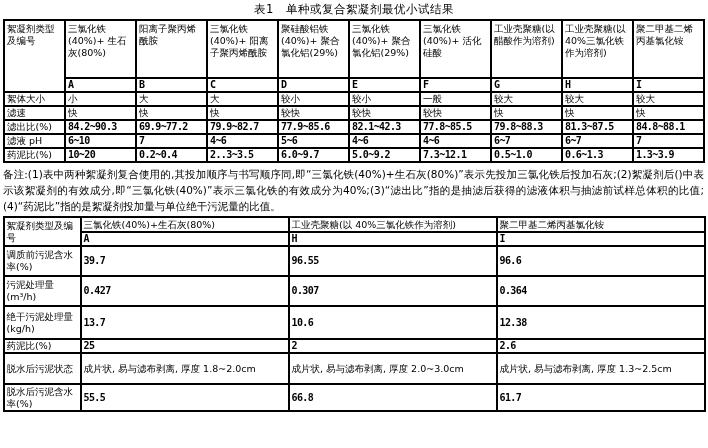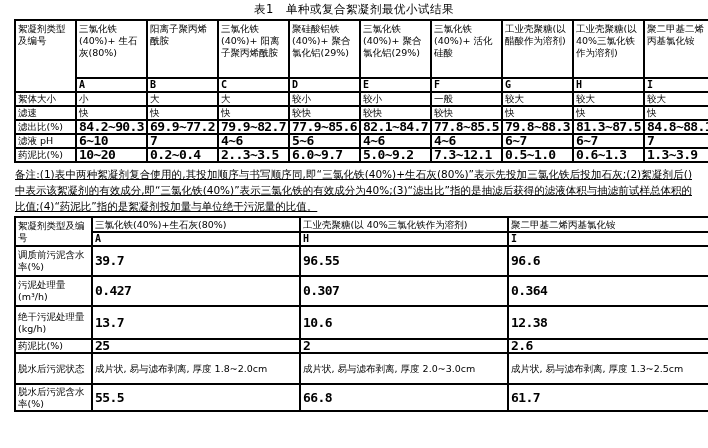--- a/index.html
+++ b/index.html
@@ -1,21 +1,21 @@
 <!DOCTYPE html>
 <html><head>
 <meta charset="utf-8">
 <style>
   * { box-sizing: border-box; }
   html, body { margin: 0; padding: 0; background: #fff; }
   body {
     width: 708px; height: 448px; overflow: hidden;
     font-family: "DejaVu Sans", sans-serif; color: #000;
   }
-  .page { width: 708px; height: 448px; padding: 1px 14px; overflow: hidden; }
+  .page { width: 708px; height: 448px; padding: 1px 2px; overflow: hidden; }
 
   .tbl-title {
     text-align: center; font-size: 11.5px; line-height: 15px;
     letter-spacing: 0.5px; margin: 1px 0 2px 0;
   }
 
   table { border-collapse: collapse; table-layout: fixed; margin: 0 auto; }
   td {
     border: 2px solid #000; padding: 0 2px;
     font-size: 9.5px; line-height: 12px; vertical-align: middle;
@@ -30,29 +30,28 @@
   .t1 td.corner  { vertical-align: middle; }
   .t1 tr.coderow td { height: 12px; }
   .t1 tr.datarow td { height: 13px; }
 
   .code {
     font-family: "DejaVu Sans Mono", monospace;
     font-weight: bold; font-size: 10px;
   }
   .val {
     font-family: "DejaVu Sans Mono", monospace;
-    font-weight: bold; font-size: 13px; letter-spacing: -0.6px;
+    font-weight: bold; font-size: 10px; letter-spacing: -0.6px;
     white-space: nowrap;
   }
 
   
   .notes {
     font-size: 10.5px; line-height: 16px; margin: 3px 2px 2px 1px;
     text-align: justify;
-    text-decoration: underline;
   }
 
   
   .t2 { width: 702px; }
   .t2 col.lab2 { width: 77px; }
   .t2 col.d    { width: 208px; }
   .t2 tr.hdr td { height: 15px; }
   .t2 tr.coderow td { height: 11px; }
   .t2 tr.rr0 td { height: 30px; }
   .t2 tr.rr1 td { height: 30px; }
@@ -128,21 +127,21 @@
       <td>快</td>
       <td>快</td>
       <td>快</td>
     </tr>
     <tr class="datarow">
       <td>滤出比(%)</td>
       <td class="val">84.2~90.3</td>
       <td class="val">69.9~77.2</td>
       <td class="val">79.9~82.7</td>
       <td class="val">77.9~85.6</td>
-      <td class="val">82.1~84.7</td>
+      <td class="val">82.1~42.3</td>
       <td class="val">77.8~85.5</td>
       <td class="val">79.8~88.3</td>
       <td class="val">81.3~87.5</td>
       <td class="val">84.8~88.1</td>
     </tr>
     <tr class="datarow">
       <td>滤液 pH</td>
       <td class="val">6~10</td>
       <td class="val">7</td>
       <td class="val">4~6</td>

